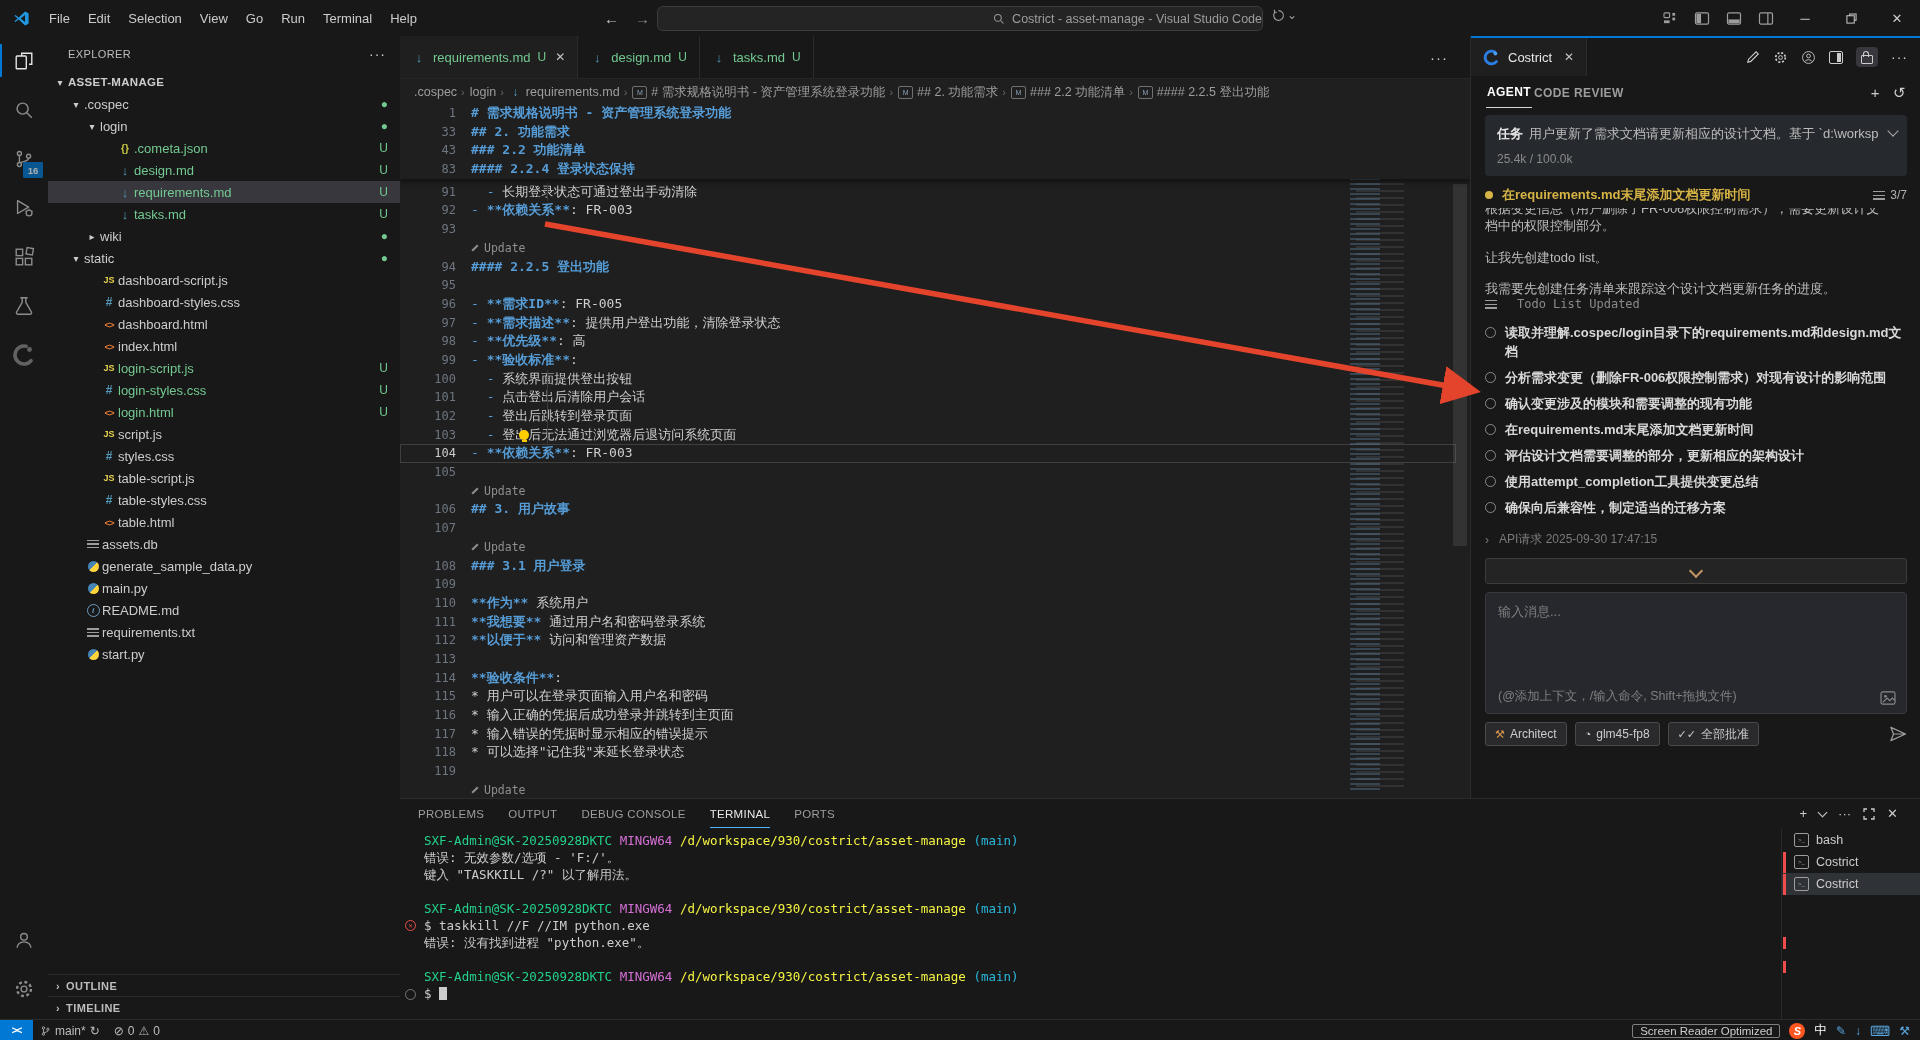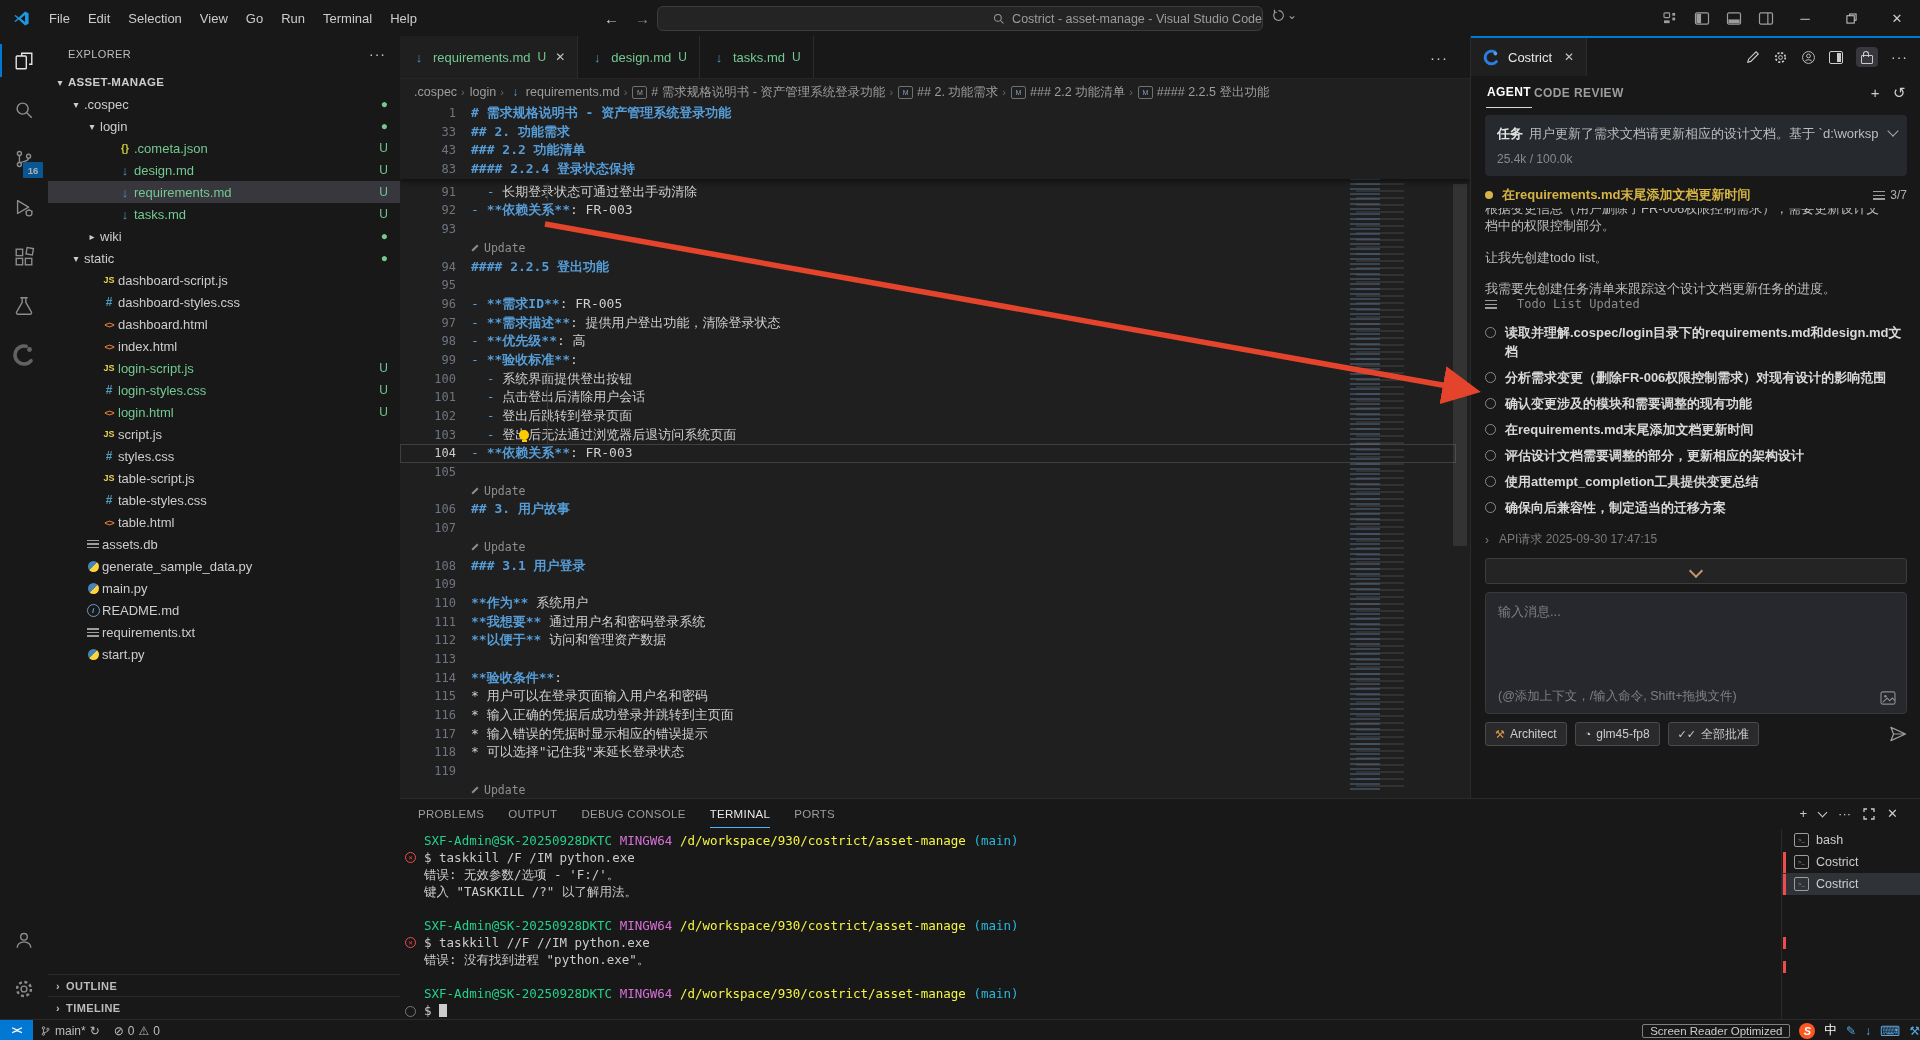--- a/index.html
+++ b/index.html
@@ -148,21 +148,21 @@
   .g{color:#23d18b}.m{color:#d670d6}.y{color:#f5f543}.c{color:#29b8db}.w{color:#cccccc}
   .tline.errmark::before{content:"✕";position:absolute;left:5px;top:3px;width:11px;height:11px;border:1px solid #f14c4c;border-radius:50%;
       color:#f14c4c;font-size:7px;line-height:11px;text-align:center;box-sizing:border-box}
   .tline.circmark::before{content:"";position:absolute;left:5px;top:4px;width:9px;height:9px;border:1px solid #777;border-radius:50%}
   .cursorblk{display:inline-block;width:8px;height:13px;background:#cccccc;transform:translateY(2px)}
   
   .statusbar{position:absolute;left:0;top:1019px;width:1920px;height:21px;background:#181818;border-top:1px solid #2b2b2b;
      display:flex;align-items:center;font-size:12px;color:#bdbdbd}
   .remote{width:33px;height:100%;background:#0078d4;color:#fff;display:flex;align-items:center;justify-content:center;font-size:10px;font-weight:bold;letter-spacing:-1px}
   .sitem{display:flex;align-items:center;gap:4px;padding:0 7px;height:100%}
-  .sright{margin-left:auto;display:flex;align-items:center;gap:9px;}
+  .sright{margin-left:auto;display:flex;align-items:center;gap:9px;padding-right:10px}
   .srchip{border:1px solid #7f7f7f;padding:0px 7px;font-size:11.5px;border-radius:2px;color:#cccccc}
   .sogou{width:16px;height:16px;border-radius:50%;background:#ff5722;color:#fff;font-size:11px;font-weight:bold;font-style:italic;display:flex;align-items:center;justify-content:center}
   .imeic{color:#58a6e0;font-size:12px}
   .zh{color:#fff;font-size:12.5px}
   
   .overlay{position:absolute;left:0;top:0;width:1920px;height:1040px;pointer-events:none;z-index:40}
 </style>
 </head>
 <body>
 
@@ -914,23 +914,20 @@
             <path d="M1 4V1h3M8 1h3v3M11 8v3H8M4 11H1V8" fill="none" stroke="#ccc" stroke-width="1.3"></path>
           </svg>
         </span>
       <span>✕</span>
     </div>
     <div class="pcontent mono">
       <div>
           <div class="tline">
           <span><span class="g">SXF-Admin@SK-20250928DKTC </span><span class="m">MINGW64 </span><span class="y">/d/workspace/930/costrict/asset-manage </span><span class="c">(main)</span></span>
         </div>
-          <div class="tline errmark">
-          <span><span class="w">$ taskkill /F /IM python.exe</span></span>
-        </div>
           <div class="tline">
           <span><span class="w">错误: 无效参数/选项 - 'F:/'。</span></span>
         </div>
           <div class="tline">
           <span><span class="w">键入 "TASKKILL /?" 以了解用法。</span></span>
         </div>
           <div class="tline">
           <span></span>
         </div>
           <div class="tline">

